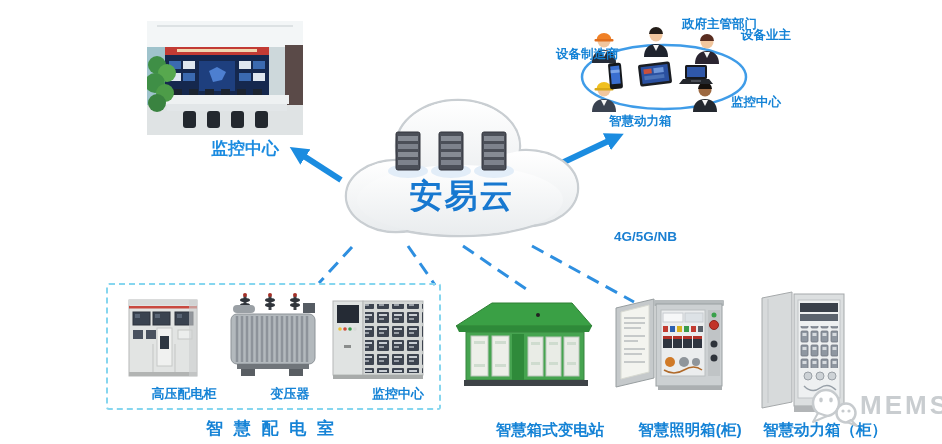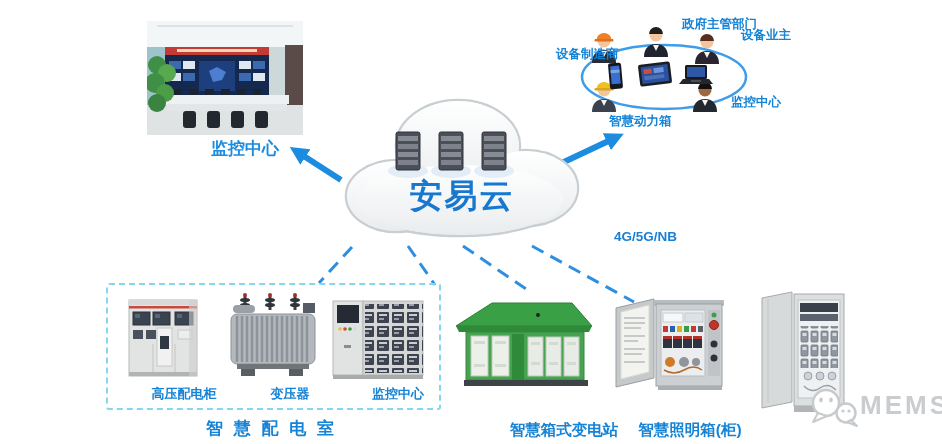--- a/index.html
+++ b/index.html
@@ -294,21 +294,21 @@
     <rect x="79" y="46" width="9" height="3" fill="#cfdccf"></rect>
     <rect x="79" y="66" width="9" height="3" fill="#cfdccf"></rect>
     <rect x="94" y="41" width="15" height="39" fill="#e9ece6" stroke="#bcc8bc"></rect>
     <rect x="97" y="46" width="9" height="3" fill="#cfdccf"></rect>
     <rect x="97" y="66" width="9" height="3" fill="#cfdccf"></rect>
     <rect x="112" y="41" width="15" height="39" fill="#e9ece6" stroke="#bcc8bc"></rect>
     <rect x="115" y="46" width="9" height="3" fill="#cfdccf"></rect>
     <rect x="115" y="66" width="9" height="3" fill="#cfdccf"></rect>
     <rect x="12" y="84" width="124" height="6" fill="#3e4347"></rect>
   </svg>
-  <div class="lbl group-label center" style="left:473px;top:420px;width:142px;">智慧箱式变电站</div>
+  <div class="lbl group-label center" style="left:459px;top:420px;width:142px;">智慧箱式变电站</div>
 
   <svg class="abs" style="left:614px;top:292px;" width="114" height="100" viewBox="0 0 114 100">
     <polygon points="2,16 40,7 40,86 2,95" fill="#c5c9cb" stroke="#989ea0"></polygon>
     <polygon points="7,20 35,13 35,80 7,87" fill="#f3f4ef" stroke="#d8dad2"></polygon>
     <path d="M10 26 H31 M10 31 H31 M10 36 H27 M10 44 H31 M10 49 H24 M10 57 H31 M10 62 H28 M10 70 H31" stroke="#9aa0a4" stroke-width="1"></path>
     <rect x="40" y="8" width="70" height="6" rx="1" fill="#b7bcbe"></rect>
     <rect x="42" y="12" width="66" height="82" fill="#ccd0d2" stroke="#9aa0a2"></rect>
     <rect x="47" y="18" width="44" height="66" fill="#ebedee" stroke="#b9bec0"></rect>
     <rect x="49" y="21" width="20" height="9" fill="#f6f7f8" stroke="#c8ccd0"></rect>
     <rect x="71" y="21" width="18" height="9" fill="#dde2e6" stroke="#c8ccd0"></rect>
@@ -352,20 +352,21 @@
     <rect x="38" y="12" width="42" height="98" fill="#eef0f1" stroke="#c0c4c6"></rect>
     <rect x="40" y="15" width="38" height="9" fill="#39404a"></rect>
     <rect x="40" y="26" width="38" height="7" fill="#5b636e"></rect>
     <rect x="40" y="38" width="38" height="42" fill="url(#pbrk)"></rect>
     <circle cx="48" cy="88" r="4" fill="#cdd2d6" stroke="#9aa0a6"></circle>
     <circle cx="60" cy="88" r="4" fill="#cdd2d6" stroke="#9aa0a6"></circle>
     <circle cx="72" cy="88" r="4" fill="#cdd2d6" stroke="#9aa0a6"></circle>
     <path d="M44 98 q8 8 16 2 t16 2" stroke="#98a0a8" fill="none" stroke-width="1.5"></path>
     <rect x="34" y="118" width="50" height="6" fill="#b2b5b7"></rect>
   </svg>
+  <div class="lbl group-label center" style="left:737px;top:420px;width:136px;">智慧动力箱（柜）</div>
 
   <svg class="abs" style="left:804px;top:386px;" width="58" height="42" viewBox="0 0 58 42">
     <circle cx="22" cy="17" r="13" fill="#ffffff" stroke="#c7cbce" stroke-width="2.5"></circle>
     <polygon points="14,27 9,36 23,30" fill="#ffffff" stroke="#c7cbce" stroke-width="2" stroke-linejoin="round"></polygon>
     <ellipse cx="17" cy="14" rx="1.8" ry="2.4" fill="#c7cbce"></ellipse>
     <ellipse cx="27" cy="14" rx="1.8" ry="2.4" fill="#c7cbce"></ellipse>
     <circle cx="42" cy="27" r="9.5" fill="#ffffff" stroke="#c7cbce" stroke-width="2.5"></circle>
     <polygon points="47,34 53,40 43,36" fill="#ffffff" stroke="#c7cbce" stroke-width="2" stroke-linejoin="round"></polygon>
     <circle cx="39" cy="25" r="1.6" fill="#c7cbce"></circle>
     <circle cx="45" cy="25" r="1.6" fill="#c7cbce"></circle>

